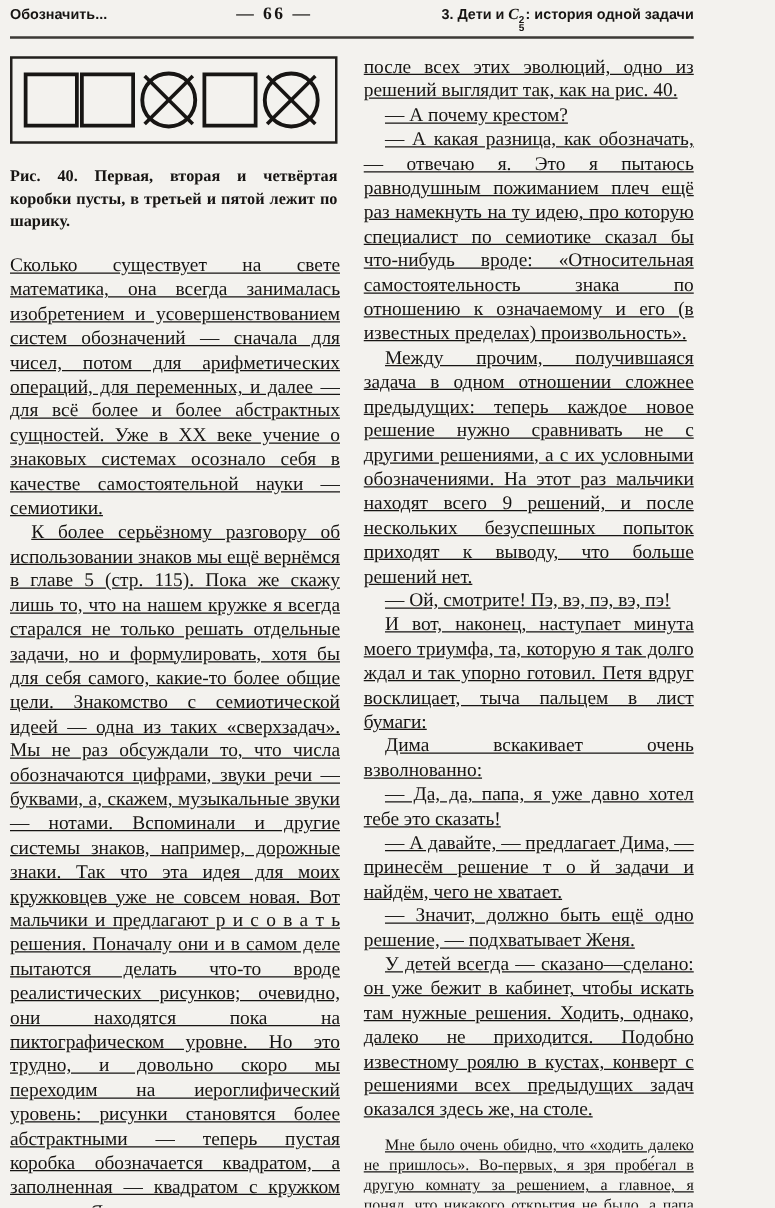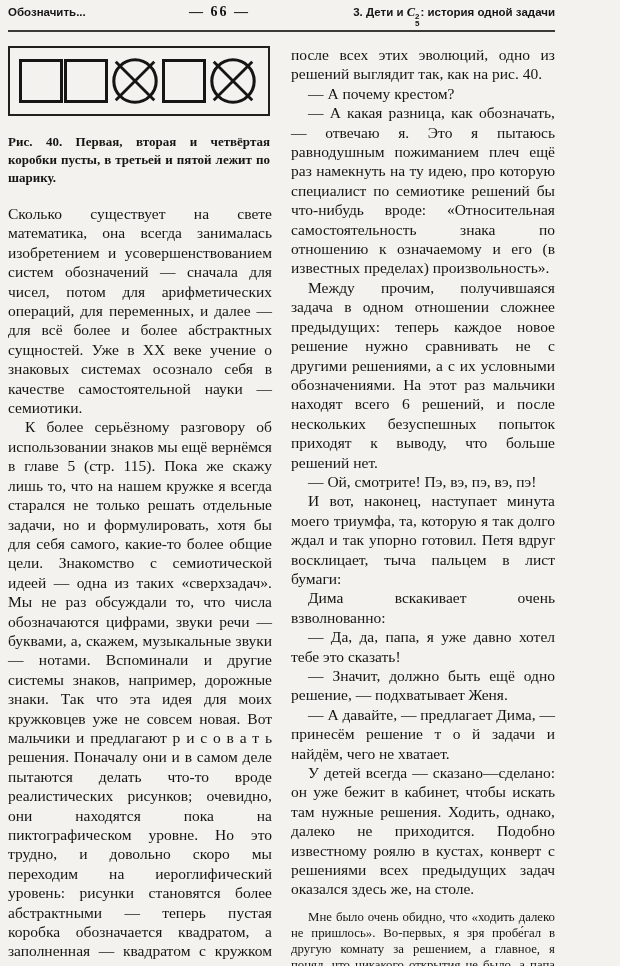--- a/index.html
+++ b/index.html
@@ -45,20 +45,21 @@
     font-weight:700;font-size:13px;line-height:18px;
     text-align:justify;
   }
 
   
   .coltext p{
     margin:0;
     font-size:15.5px;line-height:19.4px;
     text-align:justify;
     hyphens:none;
+    text-decoration:underline;
   }
   .coltext p.indent{text-indent:17px;}
   .coltext p.small{
     font-size:12.8px;line-height:16.2px;
     margin:10px 0 7px 0;
   }
 </style>
 </head>
 <body>
 
@@ -97,28 +98,28 @@
       <div class="coltext">
           <p class="">Сколько существует на свете математика, она всегда занималась изобретением и усовершенствованием систем обозначений — сначала для чисел, потом для арифметических операций, для переменных, и далее — для всё более и более абстрактных сущностей. Уже в XX веке учение о знаковых системах осознало себя в качестве самостоятельной науки — семиотики.</p>
           <p class="indent">К более серьёзному разговору об использовании знаков мы ещё вернёмся в главе 5 (стр. 115). Пока же скажу лишь то, что на нашем кружке я всегда старался не только решать отдельные задачи, но и формулировать, хотя бы для себя самого, какие-то более общие цели. Знакомство с семиотической идеей — одна из таких «сверхзадач». Мы не раз обсуждали то, что числа обозначаются цифрами, звуки речи — буквами, а, скажем, музыкальные звуки — нотами. Вспоминали и другие системы знаков, например, дорожные знаки. Так что эта идея для моих кружковцев уже не совсем новая. Вот мальчики и предлагают р и с о в а т ь  решения. Поначалу они и в самом деле пытаются делать что-то вроде реалистических рисунков; очевидно, они находятся пока на пиктографическом уровне. Но это трудно, и довольно скоро мы переходим на иероглифический уровень: рисунки становятся более абстрактными — теперь пустая коробка обозначается квадратом, а заполненная — квадратом с кружком внутри. Я предлагаю в последнем случае рисовать просто кружок. Очередное препятствие: дети не умеют рисовать аккуратно, и нарисованный ими круг не всегда легко отличить от квадрата. Я делаю ещё одно предложение: рисовать круг с крестом. Теперь,</p>
         </div>
     </div>
 
     <div class="col">
       <div class="coltext">
           <p class="">после всех этих эволюций, одно из решений выглядит так, как на рис. 40.</p>
           <p class="indent">— А почему крестом?</p>
-          <p class="indent">— А какая разница, как обозначать, — отвечаю я. Это я пытаюсь равнодушным пожиманием плеч ещё раз намекнуть на ту идею, про которую специалист по семиотике решений бы что-нибудь вроде: «Относительная самостоятельность знака по отношению к означаемому и его (в известных пределах) произвольность».</p>
-          <p class="indent">Между прочим, получившаяся задача в одном отношении сложнее предыдущих: теперь каждое новое решение нужно сравнивать не с другими решениями, а с их условными обозначениями. На этот раз мальчики находят всего 6 решений, и после нескольких безуспешных попыток приходят к выводу, что больше решений нет.</p>
+          <p class="indent">— А какая разница, как обозначать, — отвечаю я. Это я пытаюсь равнодушным пожиманием плеч ещё раз намекнуть на ту идею, про которую специалист по семиотике сказал бы что-нибудь вроде: «Относительная самостоятельность знака по отношению к означаемому и его (в известных пределах) произвольность».</p>
+          <p class="indent">Между прочим, получившаяся задача в одном отношении сложнее предыдущих: теперь каждое новое решение нужно сравнивать не с другими решениями, а с их условными обозначениями. На этот раз мальчики находят всего 9 решений, и после нескольких безуспешных попыток приходят к выводу, что больше решений нет.</p>
           <p class="indent">— Ой, смотрите! Пэ, вэ, пэ, вэ, пэ!</p>
           <p class="indent">И вот, наконец, наступает минута моего триумфа, та, которую я так долго ждал и так упорно готовил. Петя вдруг восклицает, тыча пальцем в лист бумаги:</p>
           <p class="indent">Дима вскакивает очень взволнованно:</p>
           <p class="indent">— Да, да, папа, я уже давно хотел тебе это сказать!</p>
+          <p class="indent">— А давайте, — предлагает Дима, — принесём решение  т о й  задачи и найдём, чего не хватает.</p>
           <p class="indent">— Значит, должно быть ещё одно решение, — подхватывает Женя.</p>
-          <p class="indent">— А давайте, — предлагает Дима, — принесём решение  т о й  задачи и найдём, чего не хватает.</p>
           <p class="indent">У детей всегда — сказано—сделано: он уже бежит в кабинет, чтобы искать там нужные решения. Ходить, однако, далеко не приходится. Подобно известному роялю в кустах, конверт с решениями всех предыдущих задач оказался здесь же, на столе.</p>
           <p class="indent small">Мне было очень обидно, что «ходить далеко не пришлось». Во-первых, я зря пробе́гал в другую комнату за решением, а главное, я понял, что никакого открытия не было, а папа всё заранее подготовил. — Дима.</p>
           <p class="indent">Мы обсудили, какой из вариантов — с буквами, с дорожками или с бусами — удобнее для нас, и выбрали бусы. Во время работы случился небольшой конфуз. Когда мы раскладывали полоски</p>
         </div>
     </div>
 
   </div>
 </div>
 
 </body></html>

